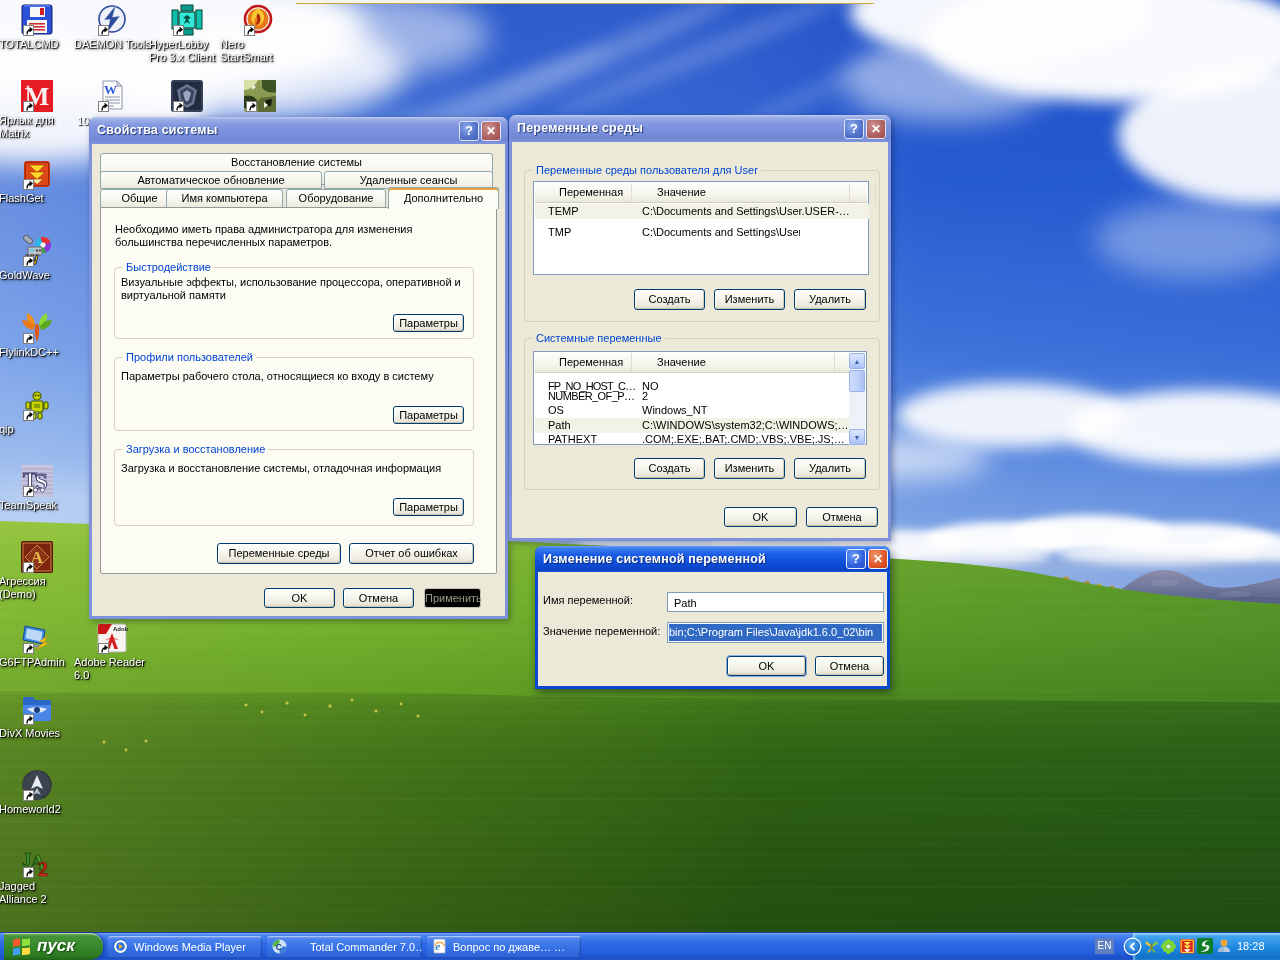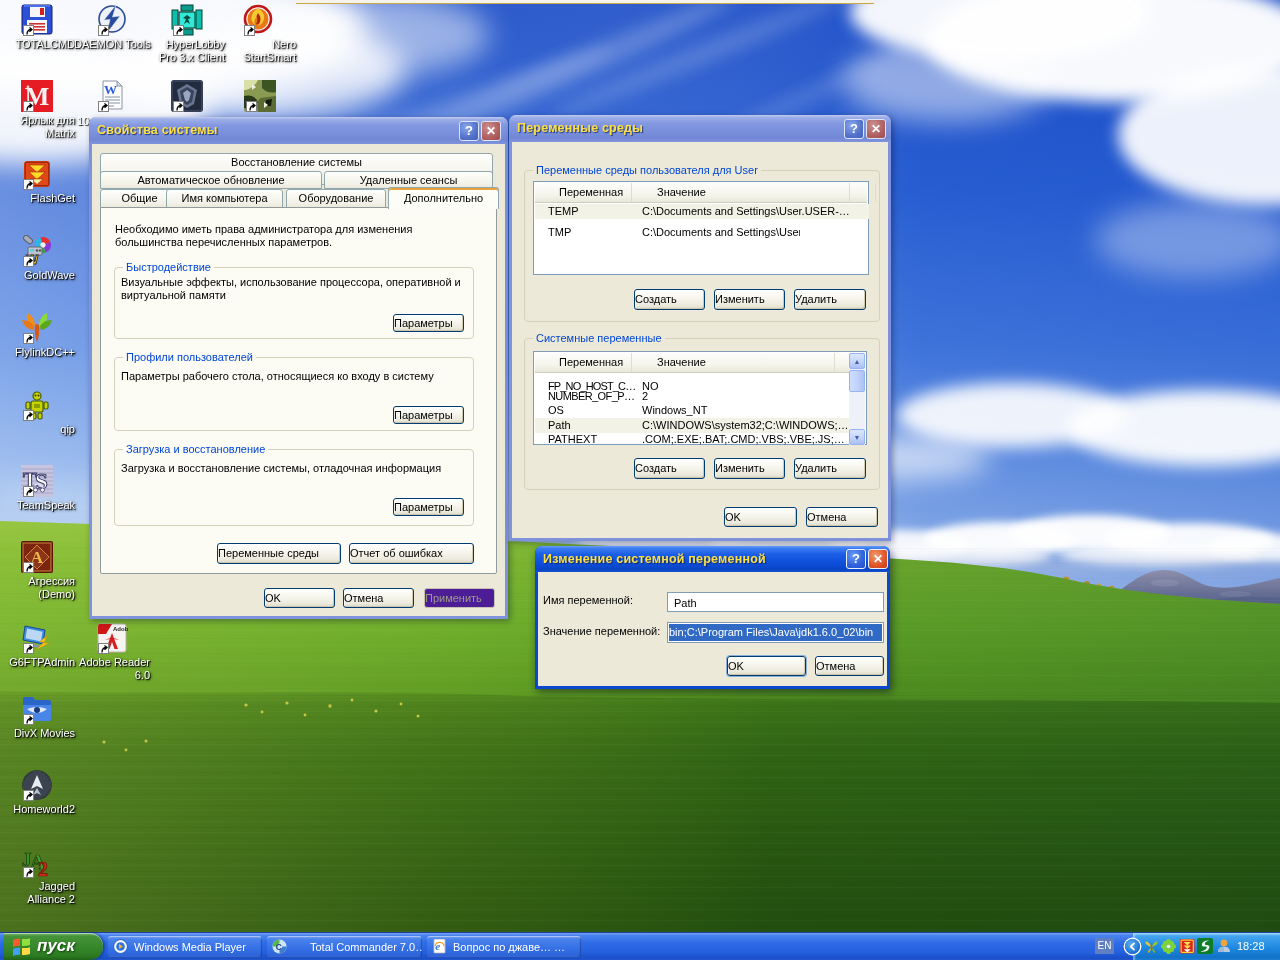--- a/index.html
+++ b/index.html
@@ -1,29 +1,29 @@
 <!DOCTYPE html>
 <html><head><meta charset="utf-8"><style>
 *{margin:0;padding:0;box-sizing:border-box}
 html,body{width:1280px;height:960px;overflow:hidden}
 body{font-family:"Liberation Sans",sans-serif;position:relative;background:#3a70dc}
 .ab{position:absolute}
 .t{position:absolute;font:11px/13px "Liberation Sans",sans-serif;color:#000;white-space:nowrap}
-.ttxt{position:absolute;left:8px;top:5px;font:bold 12.5px/16px "Liberation Sans",sans-serif;color:#fde047;text-shadow:1px 1px 1px rgba(10,30,90,.8);letter-spacing:.2px}
+.ttxt{position:absolute;left:8px;top:5px;font:bold 12.5px/16px "Liberation Sans",sans-serif;color:#ffffff;text-shadow:1px 1px 1px rgba(10,30,90,.8);letter-spacing:.2px}
 .cb{position:absolute;top:4px;width:20px;height:20px;border-radius:3px;font:bold 13px/18px "Liberation Sans",sans-serif;color:#fff;text-align:center}
-.b{position:absolute;font:11px/18px "Liberation Sans",sans-serif;color:#000;border:1px solid #003c74;border-radius:3px;background:linear-gradient(180deg,#fffffe 0%,#f6f5ec 45%,#eceade 80%,#ddd9c6 100%);box-shadow:inset 1px 1px 0 rgba(255,255,255,.9),inset -1px -1px 0 rgba(195,190,160,.75)}
+.b{position:absolute;font:11px/18px "Liberation Sans",sans-serif;color:#000;text-align:center;border:1px solid #003c74;border-radius:3px;background:linear-gradient(180deg,#fffffe 0%,#f6f5ec 45%,#eceade 80%,#ddd9c6 100%);box-shadow:inset 1px 1px 0 rgba(255,255,255,.9),inset -1px -1px 0 rgba(195,190,160,.75)}
 .g{position:absolute;border:1px solid #d5d2bc;border-radius:4px}
 .gl{position:absolute;font:11px/13px "Liberation Sans",sans-serif;color:#0046d5;padding:0 3px;white-space:nowrap}
 .lv{position:absolute;background:#fff;border:1px solid #7f9db9}
 .lvh{position:absolute;left:1px;right:1px;top:1px;height:20px;background:linear-gradient(180deg,#fdfdfb,#f4f3ea 70%,#e9e7d8);border-bottom:1px solid #d0cec0}
 .hc{position:absolute;top:0;height:19px;border-right:1px solid #e0ddd0;font:11px/19px "Liberation Sans",sans-serif;padding-left:24px;color:#000}
 .row{position:absolute;left:1px;height:15px;font:11px/15px "Liberation Sans",sans-serif;white-space:nowrap;overflow:hidden}
 .tab{position:absolute;background:linear-gradient(180deg,#fefefb,#f3f2e8 75%,#ebe8da);border:1px solid #91a7ae;border-radius:3px 3px 0 0;font:11px/17px "Liberation Sans",sans-serif;text-align:center;color:#000}
 .ef{position:absolute;background:#fff;border:1px solid #7f9db9;font:11px/18px "Liberation Sans",sans-serif}
-.ic{position:absolute;width:76px;text-align:right}
+.ic{position:absolute;width:76px;text-align:left}
 .ic svg{display:block;margin:0 auto}
 .ic .lbl{margin-top:2px;font:11px/12.5px "Liberation Sans",sans-serif;color:#fff;text-shadow:1px 1px 1px #000,1px 1px 3px rgba(0,0,0,.95);white-space:nowrap}
 .sa{position:absolute;left:2px;bottom:0;width:11px;height:11px;background:#fff;border:1px solid #808080}
 .sa svg{position:absolute;left:1px;top:1px}
 </style></head>
 <body>
 <div id="wall" class="ab" style="left:0;top:0;width:1280px;height:934px">
 <svg width="1280" height="934" viewBox="0 0 1280 934">
 <defs>
 <linearGradient id="sky" x1="0" y1="0" x2="0" y2="1">
@@ -524,21 +524,21 @@
 <div class="t" style="left:121px;top:370px">Параметры рабочего стола, относящиеся ко входу в систему</div>
 <div class="b" style="left:393px;top:406px;width:71px;height:18px;line-height:16px">Параметры</div>
 <div class="g" style="left:114px;top:449px;width:360px;height:77px"></div>
 <div class="gl" style="left:123px;top:443px;background:#fcfbf4">Загрузка и восстановление</div>
 <div class="t" style="left:121px;top:462px">Загрузка и восстановление системы, отладочная информация</div>
 <div class="b" style="left:393px;top:498px;width:71px;height:18px;line-height:16px">Параметры</div>
 <div class="b" style="left:217px;top:543px;width:124px;height:21px;line-height:19px">Переменные среды</div>
 <div class="b" style="left:349px;top:543px;width:125px;height:21px;line-height:19px">Отчет об ошибках</div>
 <div class="b" style="left:264px;top:588px;width:71px;height:20px;line-height:18px">OK</div>
 <div class="b" style="left:343px;top:588px;width:71px;height:20px;line-height:18px">Отмена</div>
-<div class="b" style="left:424px;top:588px;width:71px;height:20px;line-height:18px;border-color:#c5c2b3;background:#4c1d95;box-shadow:none;color:#9c9a8a">Применить</div>
+<div class="b" style="left:424px;top:588px;width:57px;height:20px;line-height:18px;border-color:#c5c2b3;background:#000000;box-shadow:none;color:#9c9a8a">Применить</div>
 </div>
 <div id="dlg2">
 <div class="ab" style="left:509px;top:115px;width:382px;height:426px;background:#7e93dc;border-radius:7px 7px 0 0;box-shadow:2px 2px 6px rgba(0,0,40,.35)"></div>
 <div class="ab" style="left:509px;top:115px;width:382px;height:27px;border-radius:7px 7px 0 0;background:linear-gradient(180deg,#c3cdf0 0,#9fb0e8 8%,#8398e0 30%,#7a90dc 60%,#7287d4 85%,#8195dc 100%)"></div>
 <div class="ttxt" style="left:517px;top:120px">Переменные среды</div>
 <div class="cb" style="left:844px;top:119px;background:radial-gradient(circle at 35% 30%,#8aa8ea,#5272cc 60%,#4260ba);border:1px solid #dce4f6">?</div>
 <div class="cb" style="left:866px;top:119px;background:radial-gradient(circle at 35% 30%,#cc9090,#b06060 60%,#9c4c4c);border:1px solid #dce4f6;font-size:12px">✕</div>
 <div class="ab" style="left:512px;top:142px;width:376px;height:396px;background:#ece9d8"></div>
 <div class="g" style="left:524px;top:170px;width:356px;height:152px"></div>
 <div class="gl" style="left:533px;top:164px;background:#ece9d8">Переменные среды пользователя для User</div>

